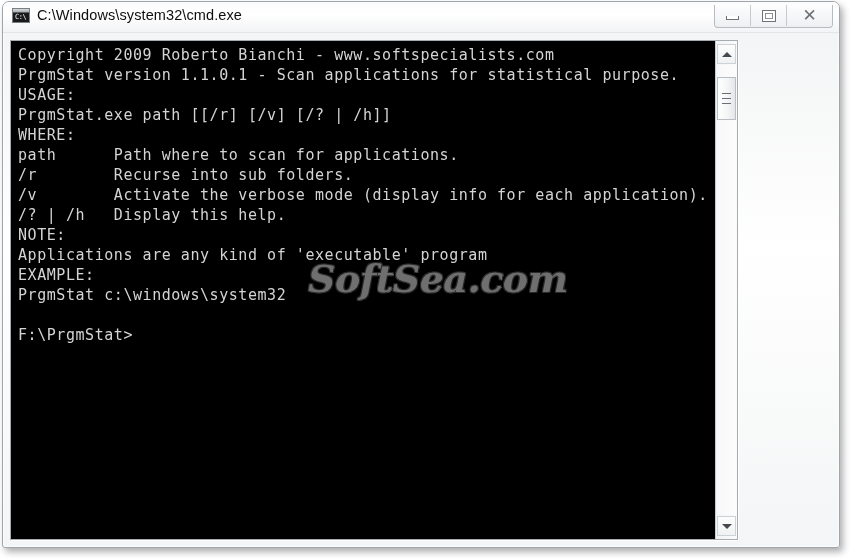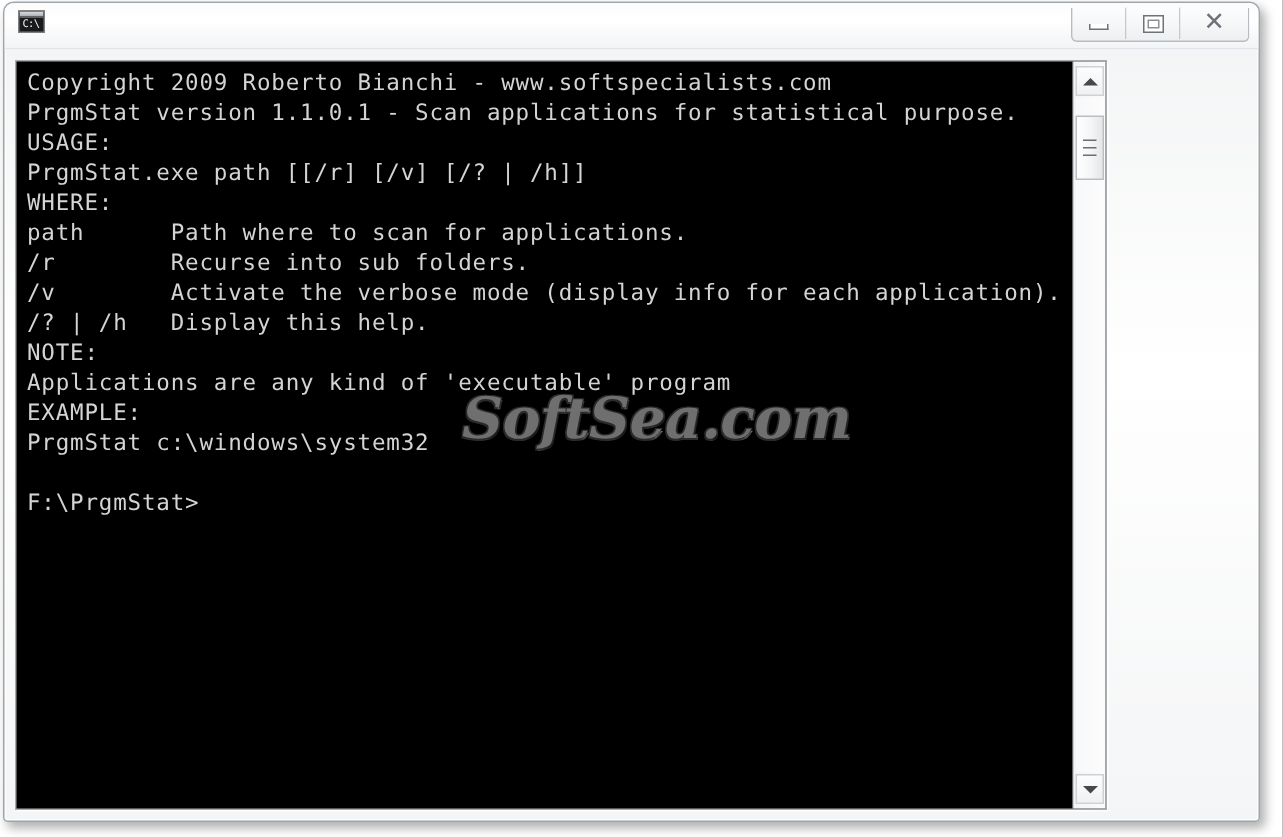--- a/index.html
+++ b/index.html
@@ -251,20 +251,21 @@
 <body>
 
 <div class="window">
 
   <div class="titlebar">
     <div class="title-left">
       <span class="cmd-icon">
         <span class="bar"></span>
         <span class="glyph">C:\</span>
       </span>
+      <span class="title-text">C:\Windows\system32\cmd.exe</span>
     </div>
 
     <div class="win-buttons">
       <div class="win-btn">
         <span class="min-glyph"></span>
       </div>
       <div class="win-btn">
         <span class="max-glyph"></span>
       </div>
       <div class="win-btn">

